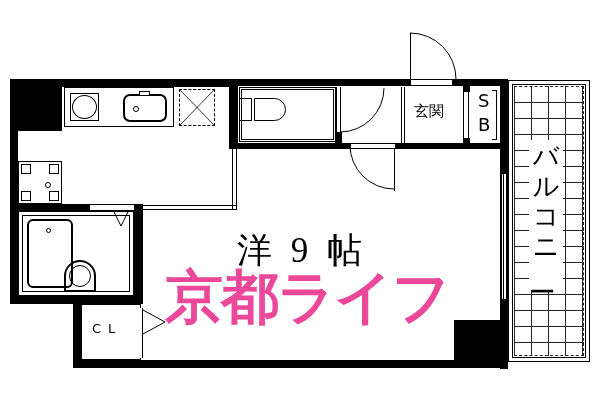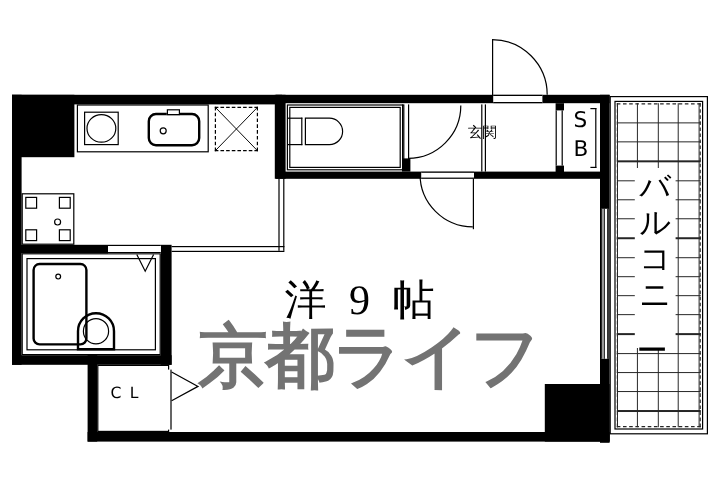--- a/index.html
+++ b/index.html
@@ -1,21 +1,21 @@
 <!DOCTYPE html>
 <html><head>
 <meta charset="utf-8">
 <style>
   html, body { margin: 0; padding: 0; background: #ffffff; }
   body { width: 600px; height: 400px; position: relative; overflow: hidden; font-family: "DejaVu Sans", sans-serif; }
   .abs { position: absolute; box-sizing: border-box; }
   .blk { background: #000; }
   .ln { border: 1px solid #000; }
   .txt { color: #000; line-height: 1; white-space: nowrap; }
-  .wm { color: #737373; font-weight: bold; font-size: 58px; font-family: "DejaVu Sans", sans-serif; letter-spacing: -2px; }
+  .wm { color: #ec4899; font-weight: bold; font-size: 58px; font-family: "DejaVu Sans", sans-serif; letter-spacing: -2px; }
   .dash { border: 1px dashed #000; }
   svg { position: absolute; overflow: visible; }
 </style>
 </head>
 <body>
 
 <div class="abs txt wm" style="left:165px; top:268px;">京都ライフ</div>
 
 <div class="abs blk" style="left:10px; top:79px; width:225px; height:8px;"></div>
 <div class="abs blk" style="left:10px; top:79px; width:52px; height:52px;"></div>
@@ -89,21 +89,21 @@
 <svg width="50" height="50" style="left:340px; top:88px;">
   <path d="M 44 0 A 44 44 0 0 1 0 44" fill="none" stroke="#000" stroke-width="1"></path>
 </svg>
 <svg width="50" height="50" style="left:350px; top:145px;">
   <path d="M 0 0 A 44 44 0 0 0 44 44" fill="none" stroke="#000" stroke-width="1"></path>
 </svg>
 <div class="abs" style="left:351px; top:143px; width:44px; height:6px; background:#fff; border-top:1px solid #000; border-bottom:1px solid #000;"></div>
 <div class="abs" style="left:394px; top:149px; width:1px; height:42px; background:#000;"></div>
 
 <div class="abs" style="left:401px; top:87px; width:4px; height:56px; border-left:1px solid #000; border-right:1px solid #000;"></div>
-<div class="abs txt" style="left:390px; top:104px; font-size:12px;">玄関</div>
+<div class="abs txt" style="left:414px; top:104px; font-size:15px;">玄関</div>
 <div class="abs" style="left:411px; top:79px; width:41px; height:7px; background:#fff; border-top:1px solid #000; border-bottom:1px solid #000;"></div>
 <div class="abs" style="left:410px; top:33px; width:1px; height:47px; background:#000;"></div>
 <svg width="50" height="50" style="left:410px; top:33px;">
   <path d="M 0 0 A 46 46 0 0 1 46 46" fill="none" stroke="#000" stroke-width="1"></path>
 </svg>
 
 <div class="abs blk" style="left:463px; top:86px; width:7px; height:6px;"></div>
 <div class="abs blk" style="left:463px; top:138px; width:7px; height:6px;"></div>
 <div class="abs" style="left:463px; top:92px; width:6px; height:46px; border-left:1px solid #000; border-right:1px solid #000;"></div>
 <div class="abs" style="left:492px; top:90px; width:5px; height:50px; border:1px solid #000; border-left:none;"></div>

